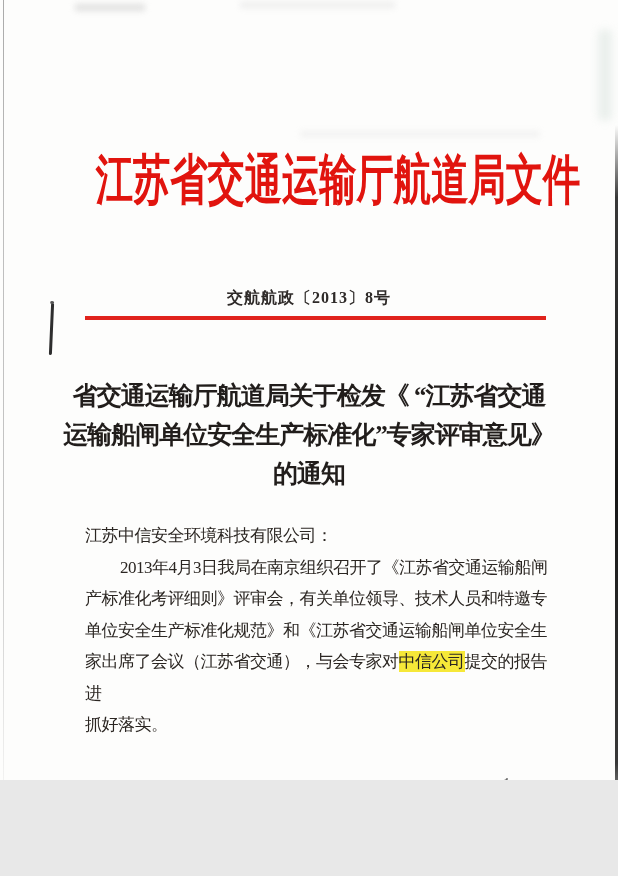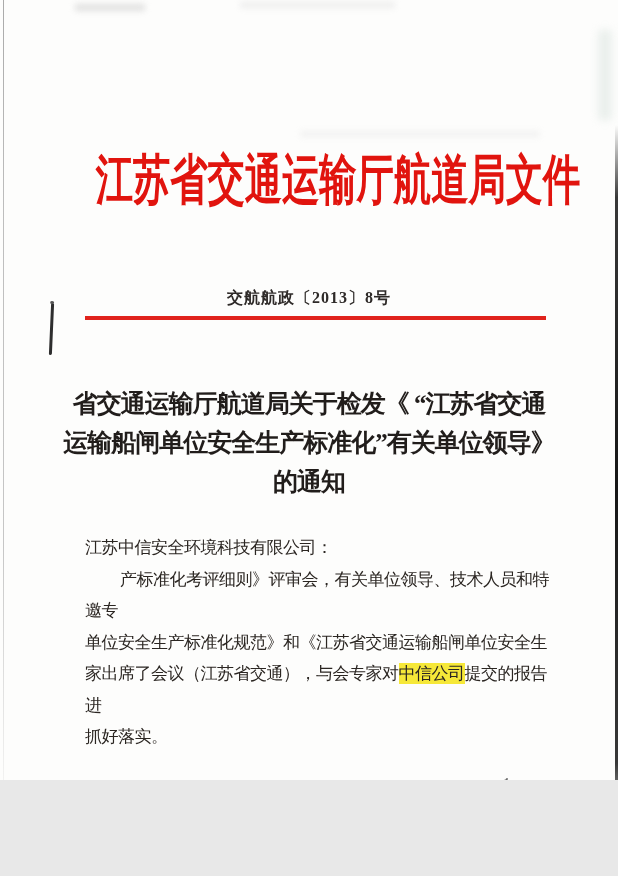--- a/index.html
+++ b/index.html
@@ -35,31 +35,31 @@
 
   
   .red-divider {
     position:absolute; top:316px; left:85px;
     width:461px; height:4px;
     background:#e0231c;
   }
 
   
   .notice-title {
-    position:absolute; top:384px; left:0; width:618px;
+    position:absolute; top:376px; left:0; width:618px;
     text-align:center;
     font-size:25px; font-weight:bold;
     color:#211d1b;
     line-height:39px;
     letter-spacing:-1px;
   }
 
   
   .body-text {
-    position:absolute; top:532px; left:85px; width:464px;
+    position:absolute; top:520px; left:85px; width:464px;
     font-size:17px;
     color:#2b2622;
     line-height:31.5px;
     letter-spacing:-0.5px;
     text-align:left;
   }
   .body-paragraph .body-line:first-child { text-indent:35px; }
   .hl { background:#f6e838; box-shadow:0 1px 0 #f6e838, 0 -1px 0 #f6e838; }
 
   
@@ -119,27 +119,28 @@
   <div class="smudge smudge-right-band"></div>
 
   <div class="org-title" style="color: rgb(225, 20, 14);">江苏省交通运输厅航道局文件</div>
 
   <div class="doc-number">交航航政〔2013〕8号</div>
 
   <div class="red-divider" style="background: rgb(224, 35, 28);"></div>
 
   <div class="notice-title">
     <div>省交通运输厅航道局关于检发《 “江苏省交通</div>
-    <div>运输船闸单位安全生产标准化”有关单位领导》</div>
+    <div>运输船闸单位安全生产标准化”专家评审意见》</div>
     <div>的通知</div>
   </div>
 
   <div class="body-text">
     <div class="salutation">江苏中信安全环境科技有限公司：</div>
     <div class="body-paragraph">
+        <div class="body-line"><span>2013年4月3日我局在南京组织召开了《江苏省交通运输船闸</span></div>
         <div class="body-line"><span>产标准化考评细则》评审会，有关单位领导、技术人员和特邀专</span></div>
         <div class="body-line"><span>单位安全生产标准化规范》和《江苏省交通运输船闸单位安全生</span></div>
         <div class="body-line"><span>家出席了会议（江苏省交通），与会专家对</span><span class="hl" style="background: rgb(246, 232, 56);">中信公司</span><span>提交的报告进</span></div>
         <div class="body-line"><span>抓好落实。</span></div>
       </div>
   </div>
 
   <div class="page-number">- 1 -</div>
 
 </div>

